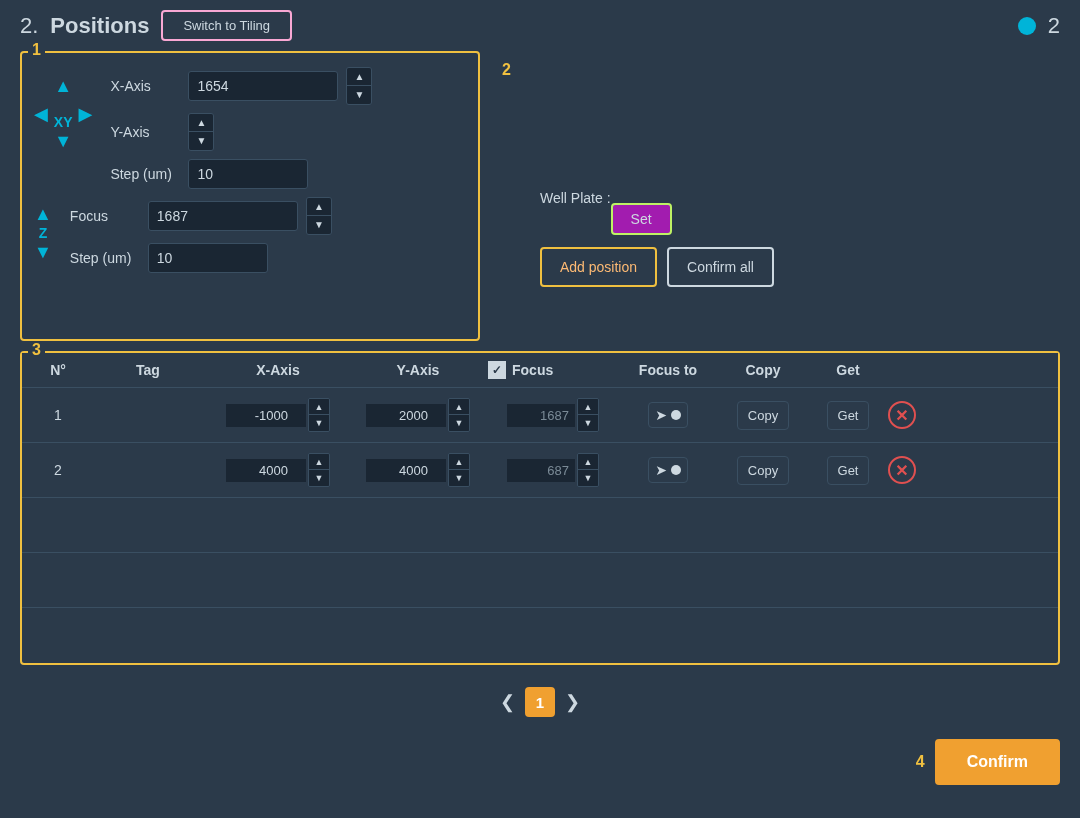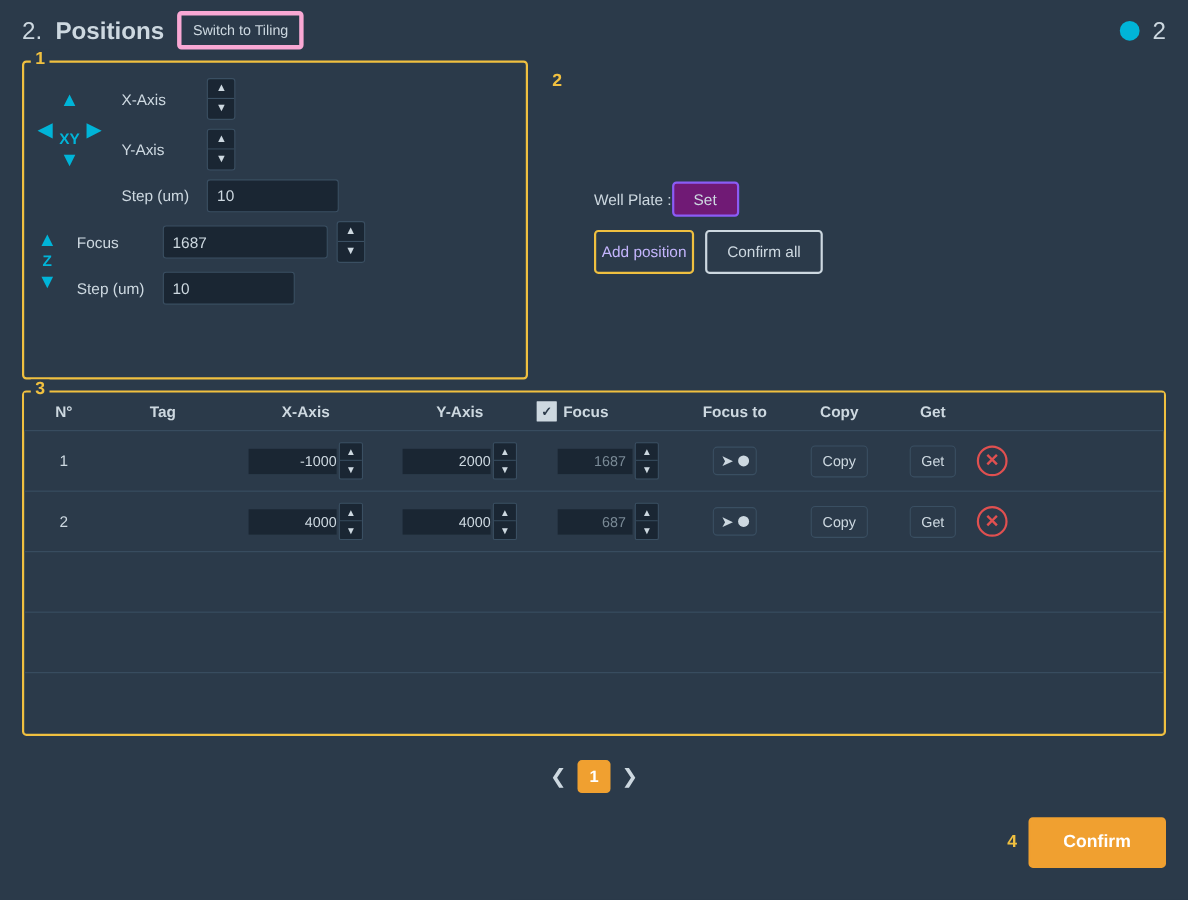--- a/index.html
+++ b/index.html
@@ -25,23 +25,23 @@
       font-size: 22px;
       color: #cdd8e0;
     }
     .header-title {
       font-size: 22px;
       font-weight: bold;
       color: #cdd8e0;
     }
     .switch-btn {
       background: #2b3a4a;
-      border: 4px solid #f9a8d4;
-      color: #cdd8e0;
-      padding: 6px 10px;
+      border: 2px solid #f9a8d4;
+      color: #cdd8e0;
+      padding: 6px 20px;
       border-radius: 4px;
       cursor: pointer;
       font-size: 13px;
     }
     .header-spacer { flex: 1; }
     .dot-indicator {
       width: 18px; height: 18px;
       border-radius: 50%;
       background: #00b4d8;
     }
@@ -153,38 +153,39 @@
     .wellplate-row {
       display: flex;
       align-items: center;
       margin-left: 20px;
       margin-top: 100px;
     }
     .wellplate-text {
       color: #cdd8e0;
     }
     .set-btn {
-      background: #701a75;
-      border: 2px solid #8b5cf6;
+      background: #a21caf;
+      border: 2px solid #bef264;
       color: #cdd8e0;
       padding: 6px 18px;
       border-radius: 4px;
       cursor: pointer;
       font-size: 14px;
+      margin-top: 42px;
     }
     .action-btns {
       display: flex;
       gap: 10px;
       margin-left: 20px;
     }
     .add-position-btn {
       background: #2b3a4a;
       border: 2px solid #f0c040;
-      color: #c4b5fd;
-      padding: 10px 5px;
+      color: #fdba74;
+      padding: 10px 18px;
       border-radius: 4px;
       cursor: pointer;
       font-size: 14px;
     }
     .remove-all-btn {
       background: #2b3a4a;
       border: 2px solid #cdd8e0;
       color: #cdd8e0;
       padding: 10px 18px;
       border-radius: 4px;
@@ -265,21 +266,21 @@
       display: flex;
       align-items: center;
       justify-content: center;
       gap: 2px;
     }
     .table-input {
       background: #1a2633;
       border: none;
       color: #cdd8e0;
       text-align: right;
-      padding: 4px 0;
+      padding: 4px 18px;
       width: 80px;
       font-size: 13px;
     }
     .table-spin {
       display: flex;
       flex-direction: column;
       border: 1px solid #3a4f62;
       border-radius: 2px;
       overflow: hidden;
     }
@@ -454,20 +455,21 @@
           <span class="xy-label">XY</span>
           <button class="arrow-btn">▶</button>
         </div>
         <button class="arrow-btn">▼</button>
       </div>
 
       <div style="display:flex; flex-direction:column; gap:8px; margin-left:10px;">
 
         <div style="display:flex; align-items:center; gap:8px;">
           <span class="axis-label">X-Axis</span>
+          <input class="axis-input" type="text" value="1654" style="">
           <div class="spin-btns">
             <button class="spin-btn">▲</button>
             <button class="spin-btn">▼</button>
           </div>
         </div>
 
         <div style="display:flex; align-items:center; gap:8px;">
           <span class="axis-label">Y-Axis</span>
           <div class="spin-btns">
             <button class="spin-btn">▲</button>

